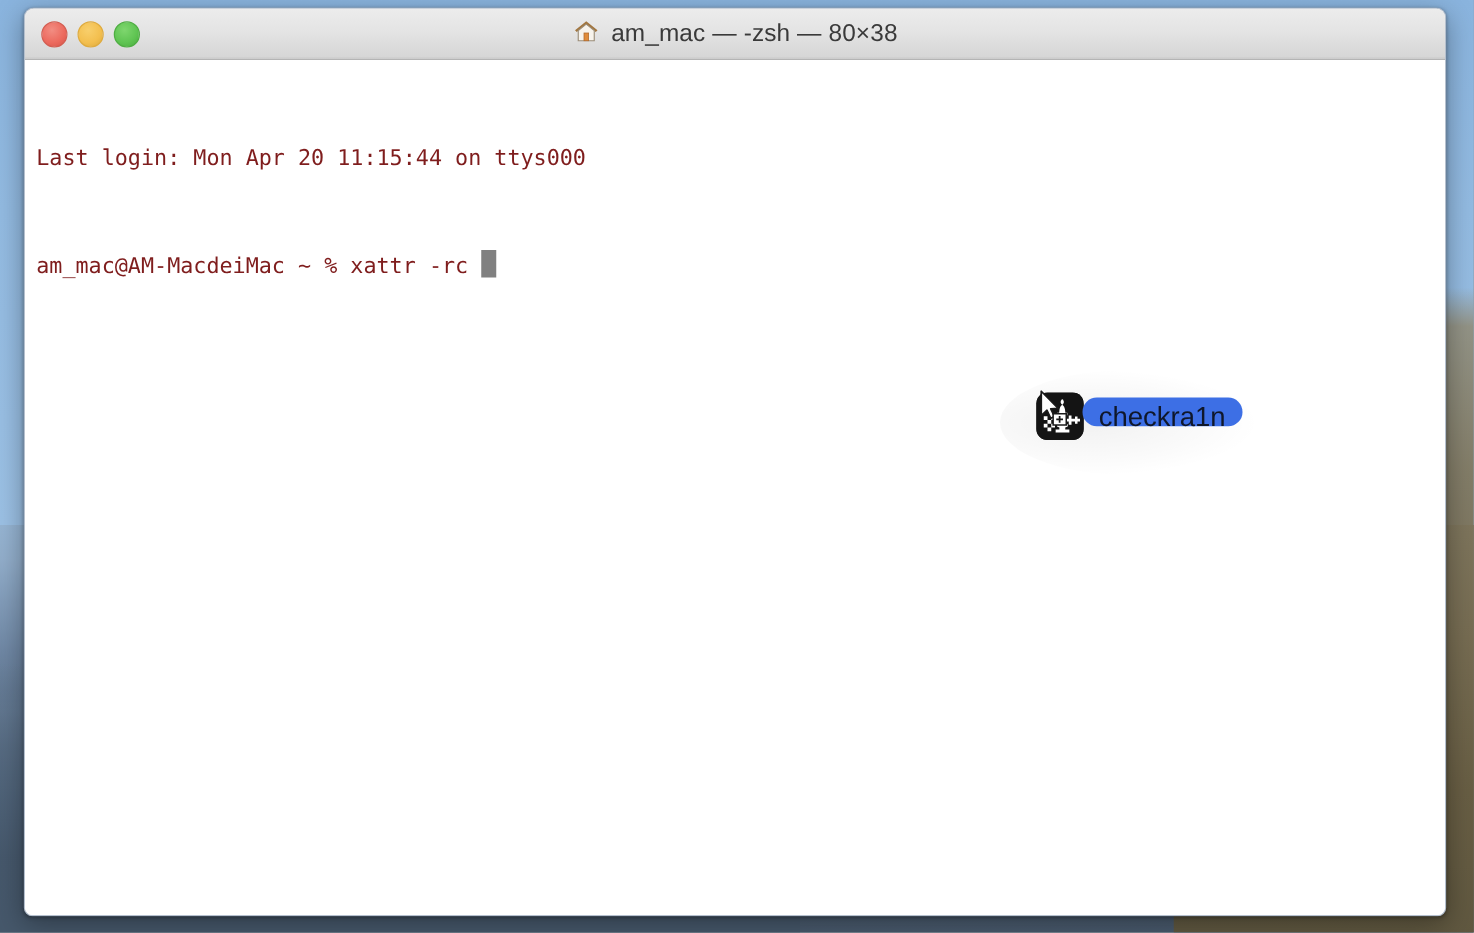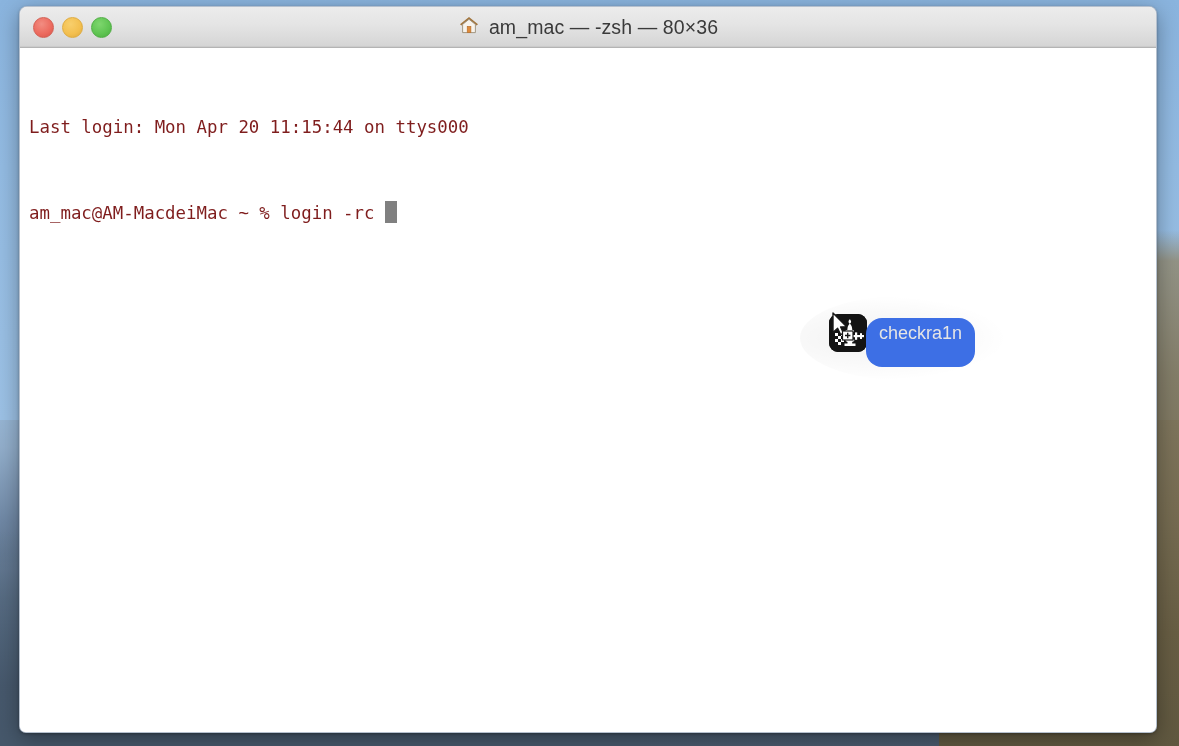--- a/index.html
+++ b/index.html
@@ -174,26 +174,26 @@
     height: 38px;
     border-radius: 9px;
     background: #141414;
     overflow: hidden;
   }
   #app-icon svg { display: block; }
   #drag-label {
     position: absolute;
     left: 66px;
     top: 22px;
-    height: 49px;
+    height: 23px;
     padding: 0 13px;
     border-radius: 16px;
     background: #3d6fe5;
-    color: #e5e5e5;
-    font-size: 18px;
+    color: #0f172a;
+    font-size: 22px;
     font-family: "Liberation Sans", sans-serif;
     line-height: 31px;
     white-space: nowrap;
     box-sizing: border-box;
   }
   #drag-cursor {
     position: absolute;
     left: 31px;
     top: 16px;
     width: 26px;
@@ -220,27 +220,27 @@
     </div>
 
     <div id="title-center">
       <span id="home-icon">
         <svg width="22" height="22" viewBox="0 0 22 22" xmlns="http://www.w3.org/2000/svg">
           <path d="M11 3 L20 10.2 L18.6 11.6 L11 5.6 L3.4 11.6 L2 10.2 Z" fill="#a2763f"></path>
           <path d="M4.6 10.4 L11 5.3 L17.4 10.4 L17.4 18.6 L4.6 18.6 Z" fill="#f7f3ec" stroke="#9b8d78" stroke-width="0.9"></path>
           <rect x="9.2" y="12.4" width="3.7" height="6.2" fill="#e08b3a" stroke="#b0692a" stroke-width="0.6"></rect>
         </svg>
       </span>
-      <span id="title-text">am_mac — -zsh — 80×36</span>
+      <span id="title-text">am_mac — -zsh — 80×38</span>
     </div>
   </div>
 
   <div id="terminal-body">
     <span class="term-line">Last login: Mon Apr 20 11:15:44 on ttys000</span>
-    <span class="term-line"><span>am_mac@AM-MacdeiMac ~ % </span><span>login -rc </span><span id="cursor-block"></span></span>
+    <span class="term-line"><span>am_mac@AM-MacdeiMac ~ % </span><span>xattr -rc </span><span id="cursor-block"></span></span>
   </div>
 
 </div>
 
 <div id="drag-ghost">
   <div id="drag-halo"></div>
 
   <div id="app-icon">
     <svg width="38" height="38" viewBox="0 0 38 38" xmlns="http://www.w3.org/2000/svg">
       <rect width="38" height="38" fill="#141414"></rect>

